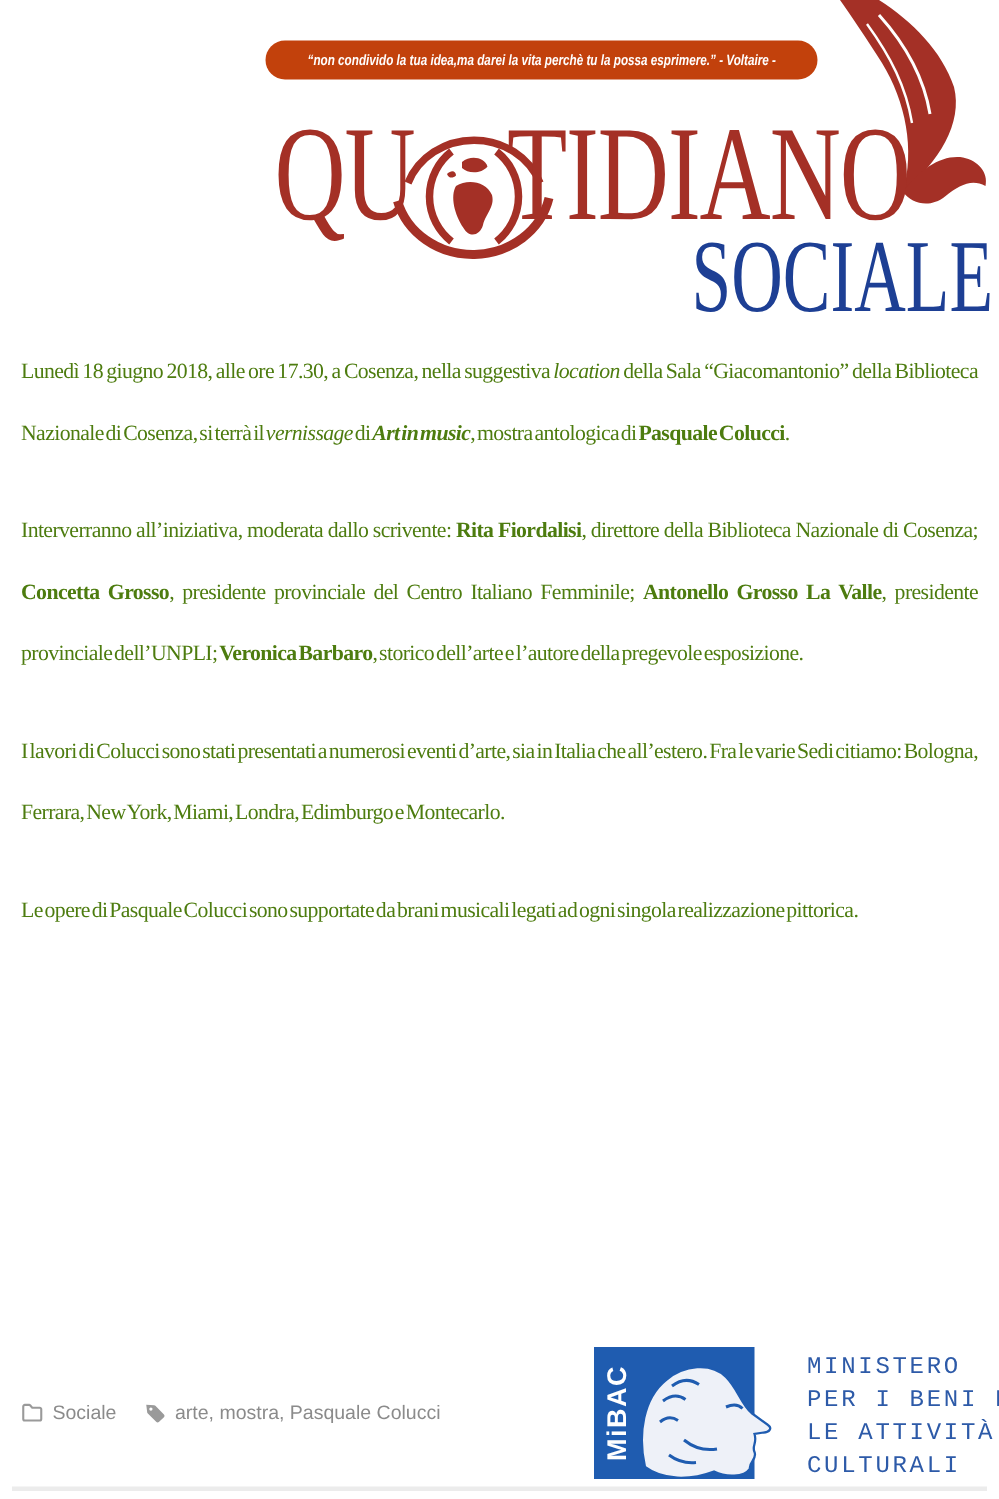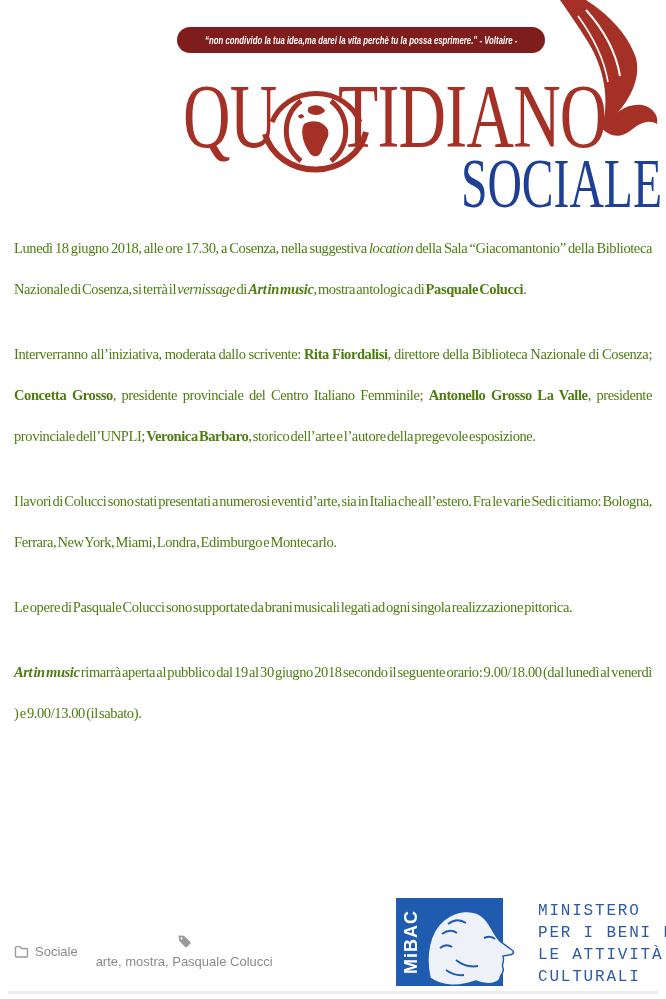--- a/index.html
+++ b/index.html
@@ -6,21 +6,21 @@
   html,body { background:#fff; }
   .page {
     position:relative; width:666px; height:999px; margin:0 auto;
     background:#fff; overflow:hidden;
     font-family:"Liberation Serif", serif;
   }
 
   
   .quote-pill {
     position:absolute; left:177px; top:27px; width:368px; height:26px;
-    background:#7f1d1d; border-radius:14px;
+    background:#c2410c; border-radius:14px;
     display:flex; align-items:center; justify-content:center; overflow:hidden;
   }
   .quote-pill span {
     color:#fff; font-family:"Liberation Sans", sans-serif;
     font-style:italic; font-weight:bold; font-size:10px; white-space:nowrap;
     transform:scaleX(0.78); transform-origin:center;
   }
   .feather { position:absolute; left:552px; top:0; }
   .logo-word {
     position:absolute; color:#a43026; font-family:"Liberation Serif", serif;
@@ -44,21 +44,21 @@
   }
   .article .b { font-weight:bold; }
   .article .i { font-style:italic; }
 
   
   .meta {
     position:absolute; left:14px; top:934px; display:flex; align-items:center;
     font-family:"Liberation Sans", sans-serif; font-size:13px; color:#8b8b8b;
   }
   .meta .item { display:flex; align-items:center; gap:6px; cursor:pointer; }
-  .meta .item + .item { margin-left:18px;flex-direction:column; }
+  .meta .item + .item { margin-left:18px; }
   .meta svg { display:block; }
 
   
   .mibac { position:absolute; left:396px; top:898px; width:262px; height:90px; }
   .mibac-square { position:absolute; left:0; top:0; }
   .mibac-vert {
     position:absolute; left:3px; top:1px; width:86px; height:24px;
     transform-origin:0 0; transform:rotate(-90deg) translateX(-86px);
     color:#fff; font-family:"Liberation Sans", sans-serif; font-weight:bold;
     font-size:18px; line-height:24px; text-align:center; letter-spacing:1px;
@@ -103,21 +103,20 @@
     <div class="logo-word logo-tidiano">TIDIANO</div>
 
     <div class="logo-subtitle">SOCIALE</div>
   </div>
 
   <div class="article">
     <p><span>Lunedì 18 giugno 2018, alle ore 17.30, a Cosenza, nella suggestiva </span><span class="i">location</span><span> della Sala “Giacomantonio” della Biblioteca Nazionale di Cosenza, si terrà il </span><span class="i">vernissage</span><span> di </span><span class="b i">Art in music</span><span>, mostra antologica di </span><span class="b">Pasquale Colucci</span><span>.</span></p>
     <p><span>Interverranno all’iniziativa, moderata dallo scrivente: </span><span class="b">Rita Fiordalisi</span><span>, direttore della Biblioteca Nazionale di Cosenza; </span><span class="b">Concetta Grosso</span><span>, presidente provinciale del Centro Italiano Femminile; </span><span class="b">Antonello Grosso La Valle</span><span>, presidente provinciale dell’UNPLI; </span><span class="b">Veronica Barbaro</span><span>, storico dell’arte e l’autore della pregevole esposizione.</span></p>
     <p><span>I lavori di Colucci sono stati presentati a numerosi eventi d’arte, sia in Italia che all’estero. Fra le varie Sedi citiamo: Bologna, Ferrara, New York, Miami, Londra, Edimburgo e Montecarlo.</span></p>
     <p><span>Le opere di Pasquale Colucci sono supportate da brani musicali legati ad ogni singola realizzazione pittorica.</span></p>
-    <p><span class="b i">Art in music</span><span> rimarrà aperta al pubblico dal 19 al 30 giugno 2018 secondo il seguente orario: 9.00/18.00 (dal lunedì al venerdì ) e 9.00/13.00 (il sabato).</span></p>
   </div>
 
   <div class="mibac">
     <svg class="mibac-square" width="125" height="90" viewBox="0 0 125 90">
       <rect x="0" y="0" width="107" height="88" fill="#1f5cb0"></rect>
       <path d="M34,80 C29,58 33,34 48,22 C60,12 78,10 88,20 C96,28 98,38 105,44 L116,52 C119,54 117,57 113,57 L107,58 C109,64 105,66 107,70 C109,75 103,77 104,81 C100,87 88,87 80,83 C64,89 46,89 34,80 Z" fill="#eef1f8" stroke="#1f5cb0" stroke-width="1.5"></path>
       <path d="M52,26 q9,-7 18,-1" stroke="#1f5cb0" stroke-width="2" fill="none"></path>
       <path d="M46,36 q8,-6 15,-1" stroke="#1f5cb0" stroke-width="2" fill="none"></path>
       <path d="M44,50 q6,-5 12,-1" stroke="#1f5cb0" stroke-width="2" fill="none"></path>
       <path d="M88,40 q7,-3 11,1" stroke="#1f5cb0" stroke-width="2" fill="none"></path>

